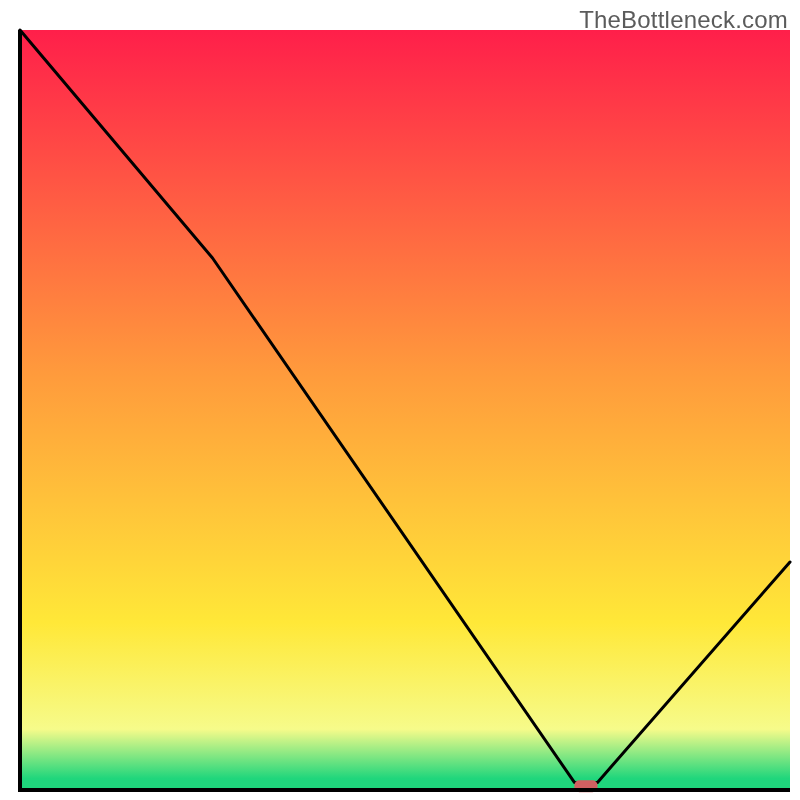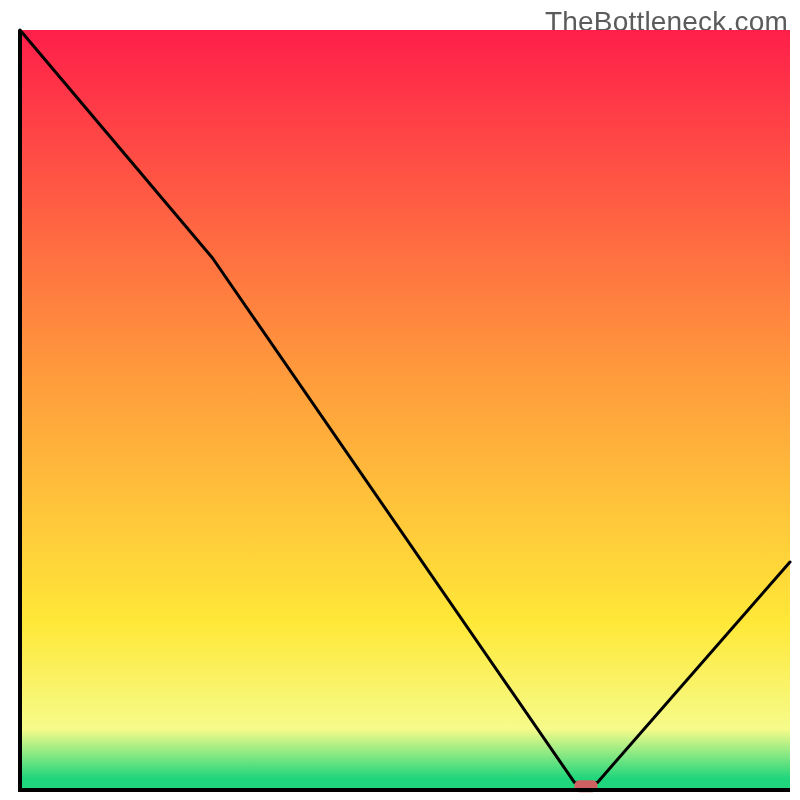--- a/index.html
+++ b/index.html
@@ -14,21 +14,21 @@
   .stage {
     position: relative;
     width: 800px;
     height: 800px;
   }
   .watermark {
     position: absolute;
     top: 6px;
     right: 12px;
     color: #5b5b5b;
-    font-size: 28px;
+    font-size: 24px;
     font-weight: 500;
     letter-spacing: 0.2px;
   }
   svg.chart {
     position: absolute;
     left: 0;
     top: 0;
   }
 </style>
 </head>

